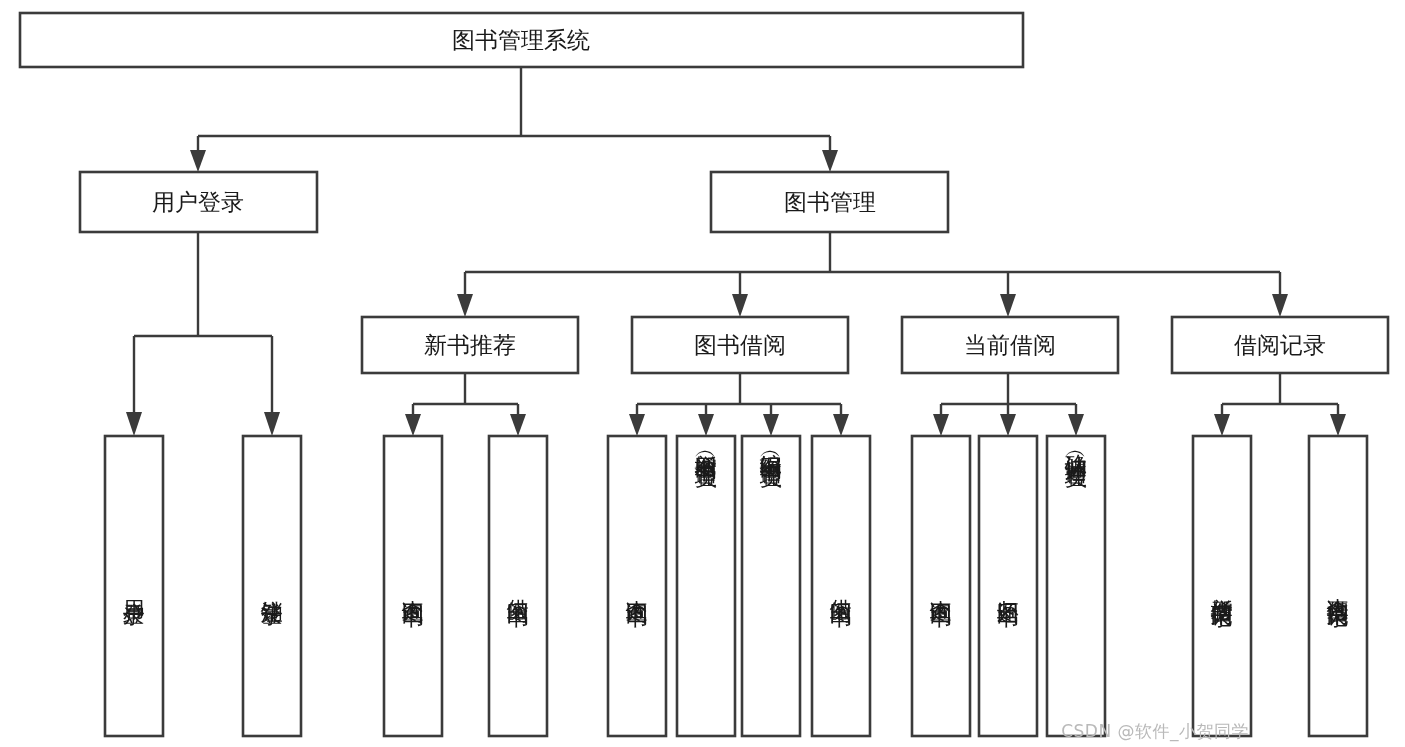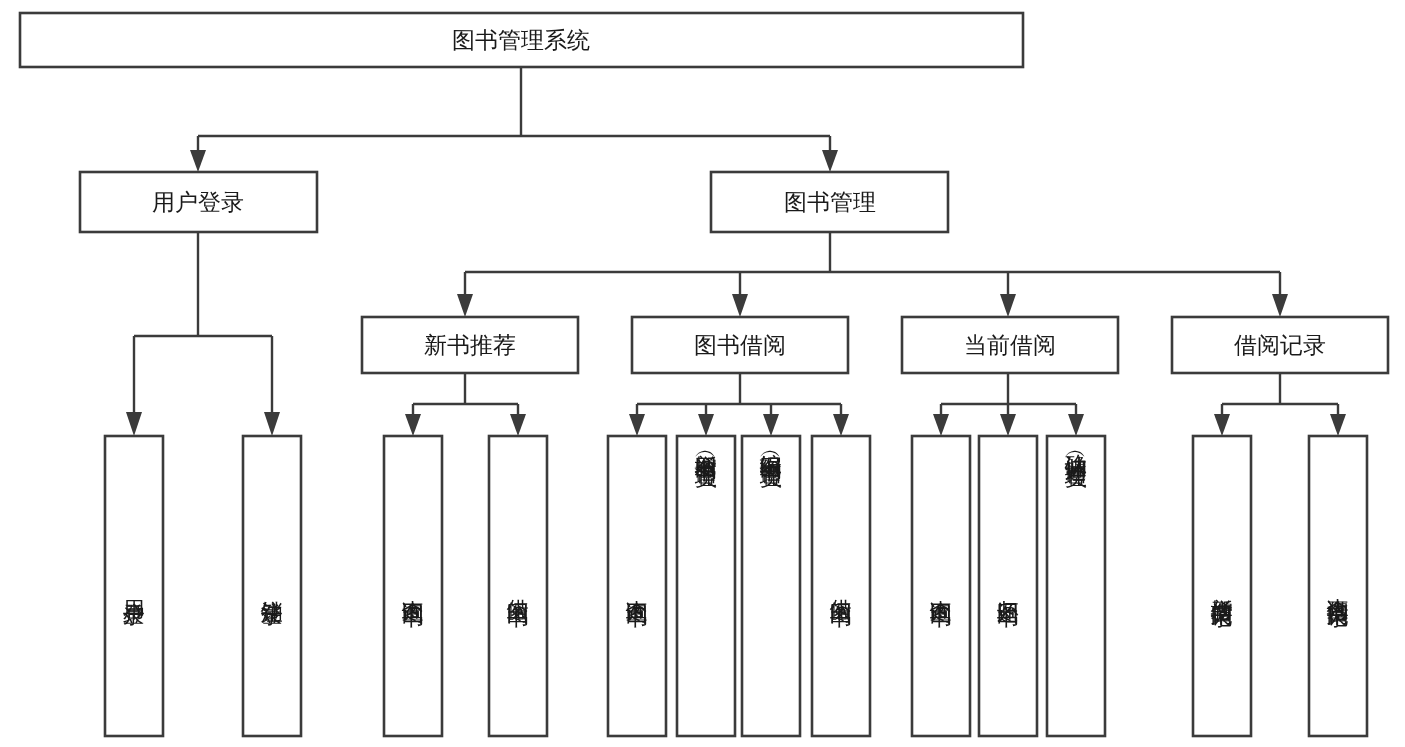--- a/index.html
+++ b/index.html
@@ -253,14 +253,15 @@
     <span class="vert-label">确认归还（管理员）</span>
   </div>
 
   <div class="vert-label-wrap" style="left:1193px; top:436px; width:58px; height:300px;">
     <span class="vert-label">新增借阅记录</span>
   </div>
   <div class="vert-label-wrap" style="left:1309px; top:436px; width:58px; height:300px;">
     <span class="vert-label">查询借阅记录</span>
   </div>
 
+  <div id="watermark">CSDN @软件_小贺同学</div>
 
 </div>
 
 </body></html>

